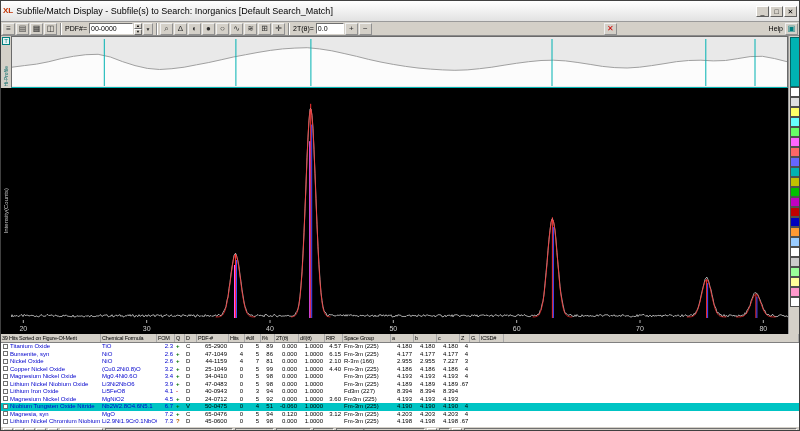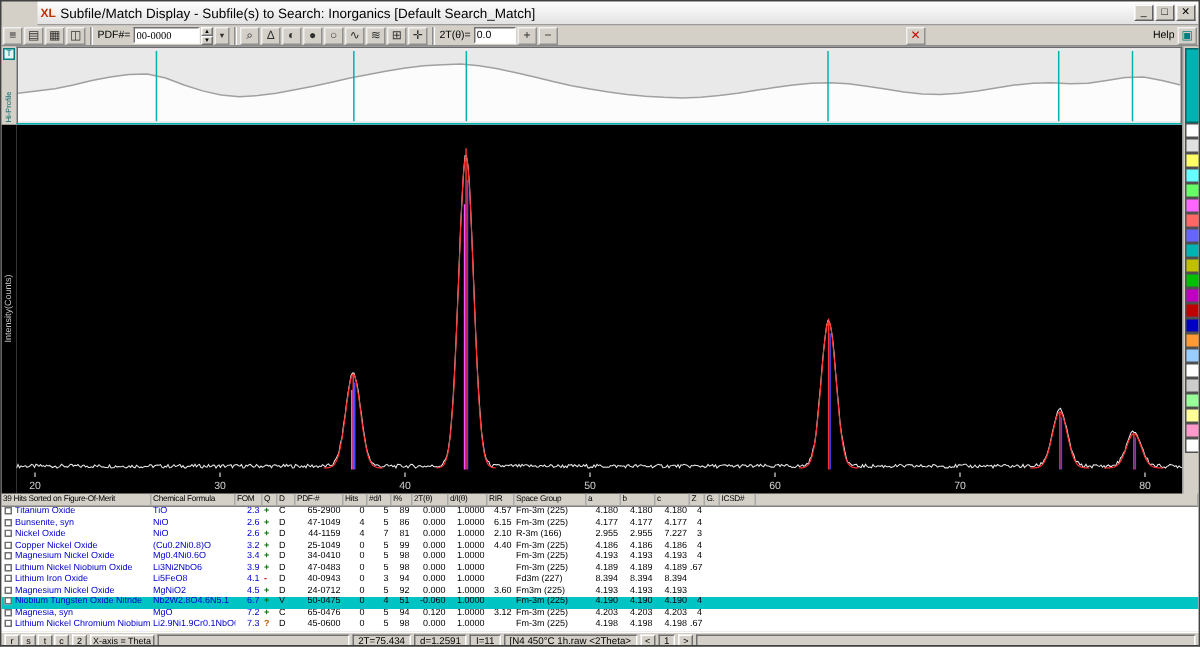--- a/index.html
+++ b/index.html
@@ -1,21 +1,21 @@
 <!DOCTYPE html>
 <html><head>
 <meta charset="utf-8">
 <style>
   html,body{margin:0;padding:0;background:#808080;}
   *{box-sizing:border-box;}
   .window{width:800px;height:431px;position:relative;background:#d4d0c8;
     font-family:"Liberation Sans",sans-serif;overflow:hidden;border:1px solid #404040;}
   
-  .titlebar{height:16px;display:flex;align-items:center;background:linear-gradient(#ffffff,#e2e2e2);
-    border-bottom:1px solid #9a9a9a;padding:0 2px;margin-left:24px;}
+  .titlebar{height:21px;display:flex;align-items:center;background:linear-gradient(#ffffff,#e2e2e2);
+    border-bottom:1px solid #9a9a9a;padding:0 2px;}
   .app-badge{font-size:8px;font-weight:bold;color:#c03000;margin-right:3px;line-height:12px;}
   .title-text{flex:1;font-size:9px;color:#000;white-space:nowrap;overflow:hidden;}
   .win-btn{width:13px;height:11px;margin-left:1px;background:#d4d0c8;border:1px solid;
     border-color:#ffffff #606060 #606060 #ffffff;font-size:7px;line-height:9px;text-align:center;color:#000;}
   
   .toolbar{height:14px;display:flex;align-items:center;background:#d4d0c8;border-bottom:1px solid #8c8c8c;
     padding:0 1px;gap:1px;}
   .tb-btn{width:13px;height:12px;font-size:8px;line-height:10px;text-align:center;color:#303030;
     background:#d4d0c8;border:1px solid;border-color:#f0f0f0 #909090 #909090 #f0f0f0;overflow:hidden;}
   .tb-label{font-size:7px;color:#000;margin:0 1px;white-space:nowrap;}
@@ -85,21 +85,21 @@
 
   <div class="toolbar">
     <div style="display:flex;gap:1px;">
         <div class="tb-btn">≡</div>
         <div class="tb-btn">▤</div>
         <div class="tb-btn">▦</div>
         <div class="tb-btn">◫</div>
       </div>
     <div class="sep"></div>
     <span class="tb-label">PDF#=</span>
-    <input class="tb-input" style="width: 44px; font-family: Liberation Serif, serif;" value="00-0000">
+    <input class="tb-input" style="width: 44px;" value="00-0000">
     <div class="spinner">
       <div class="spin">▲</div>
       <div class="spin">▼</div>
     </div>
     <div class="tb-btn" style="width:10px;font-size:5px;">▼</div>
     <div class="sep"></div>
     <div style="display:flex;gap:1px;">
         <div class="tb-btn">⌕</div>
         <div class="tb-btn">Δ</div>
         <div class="tb-btn">◐</div>

